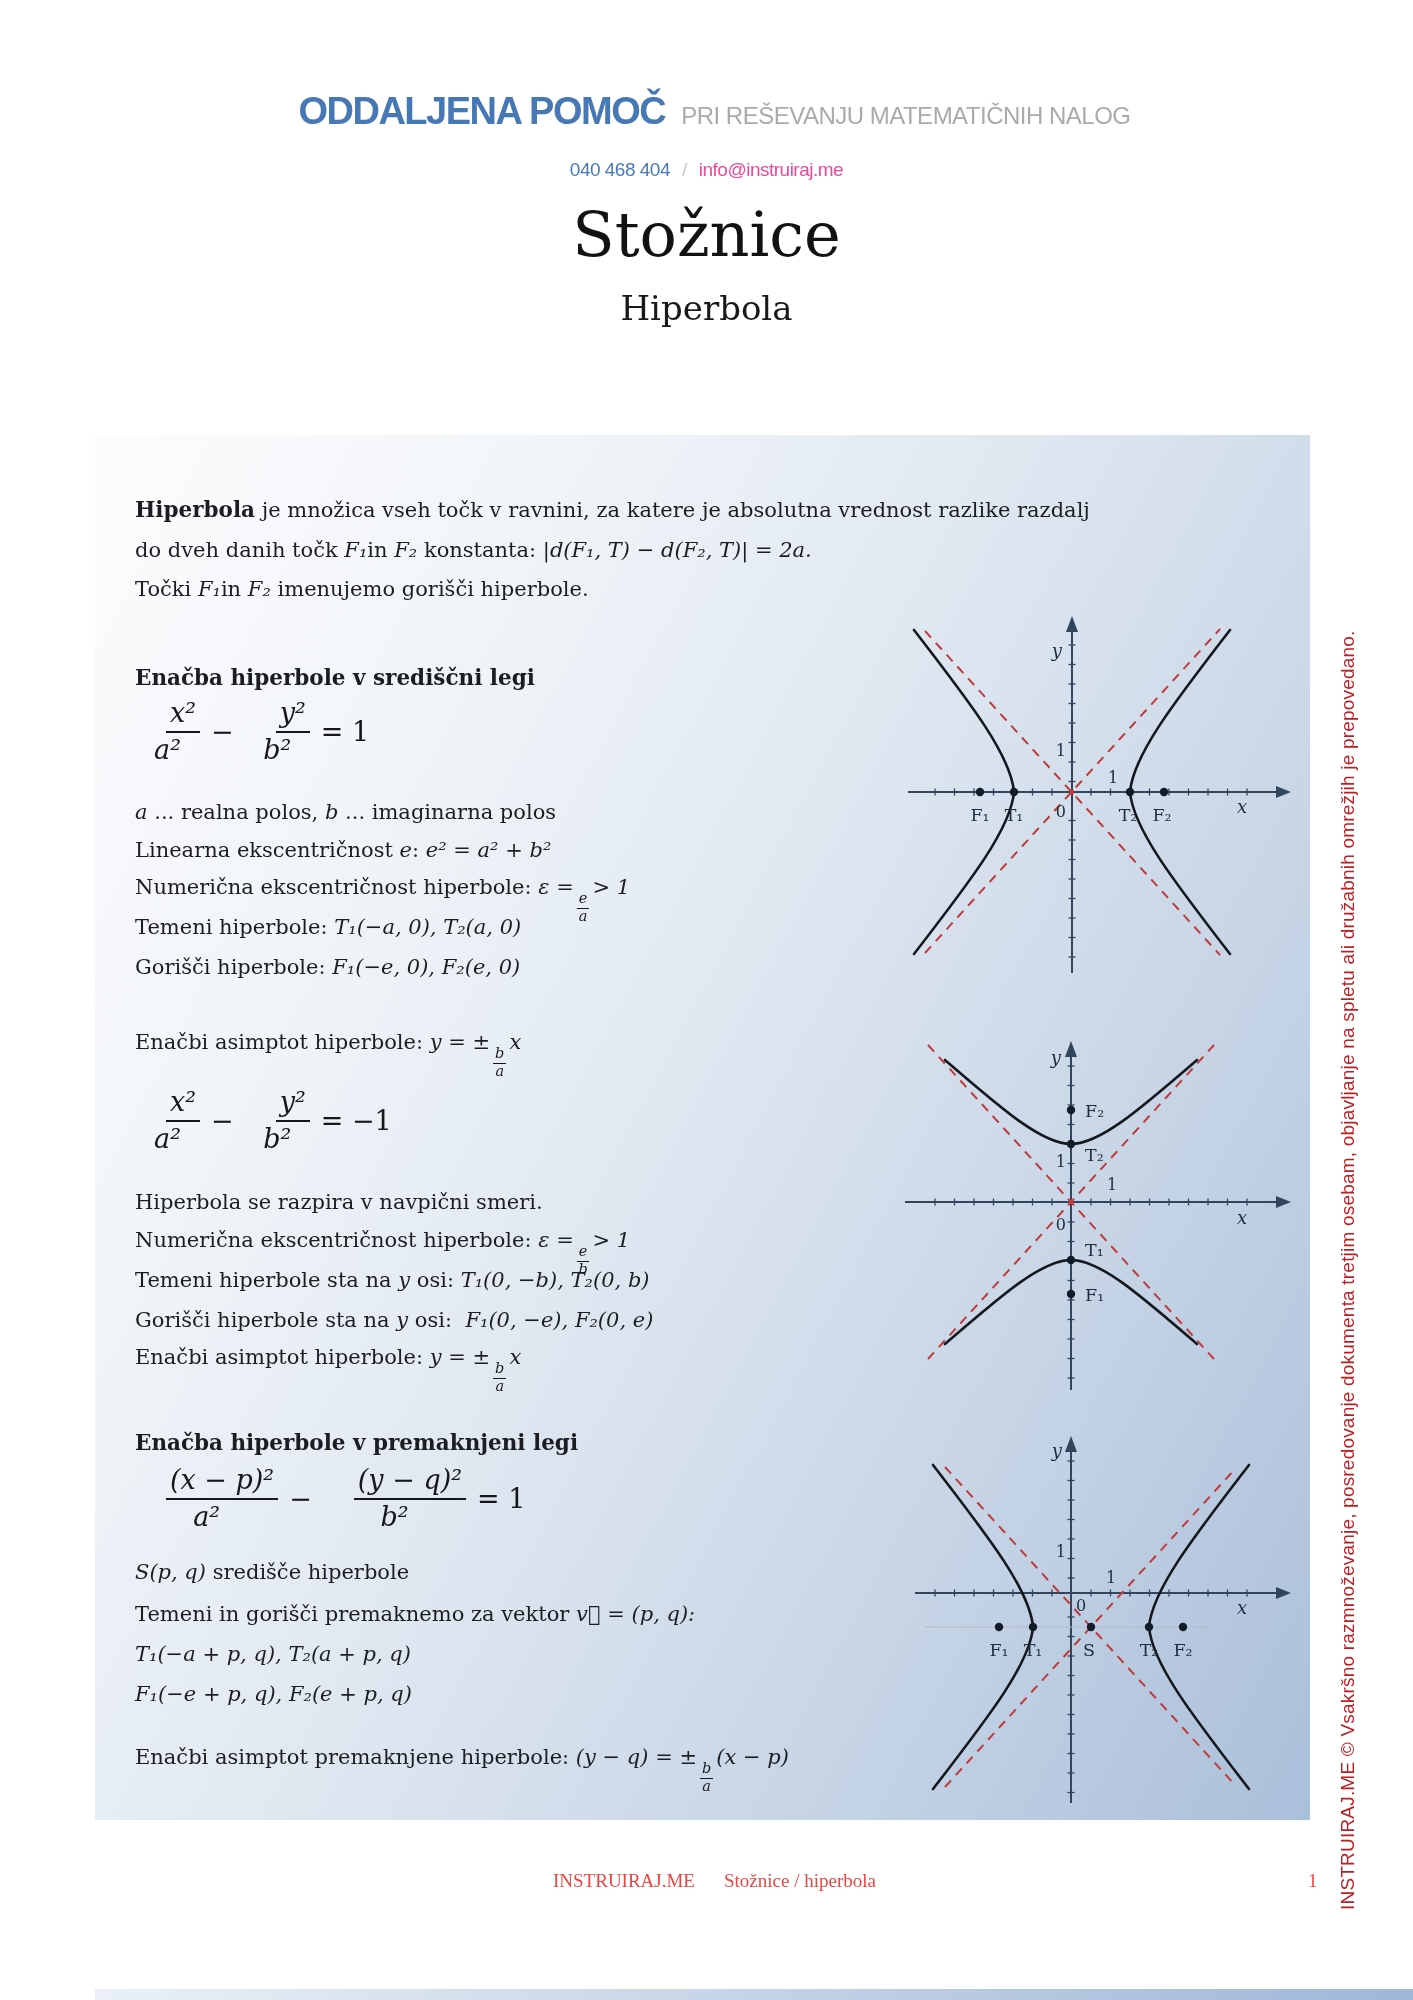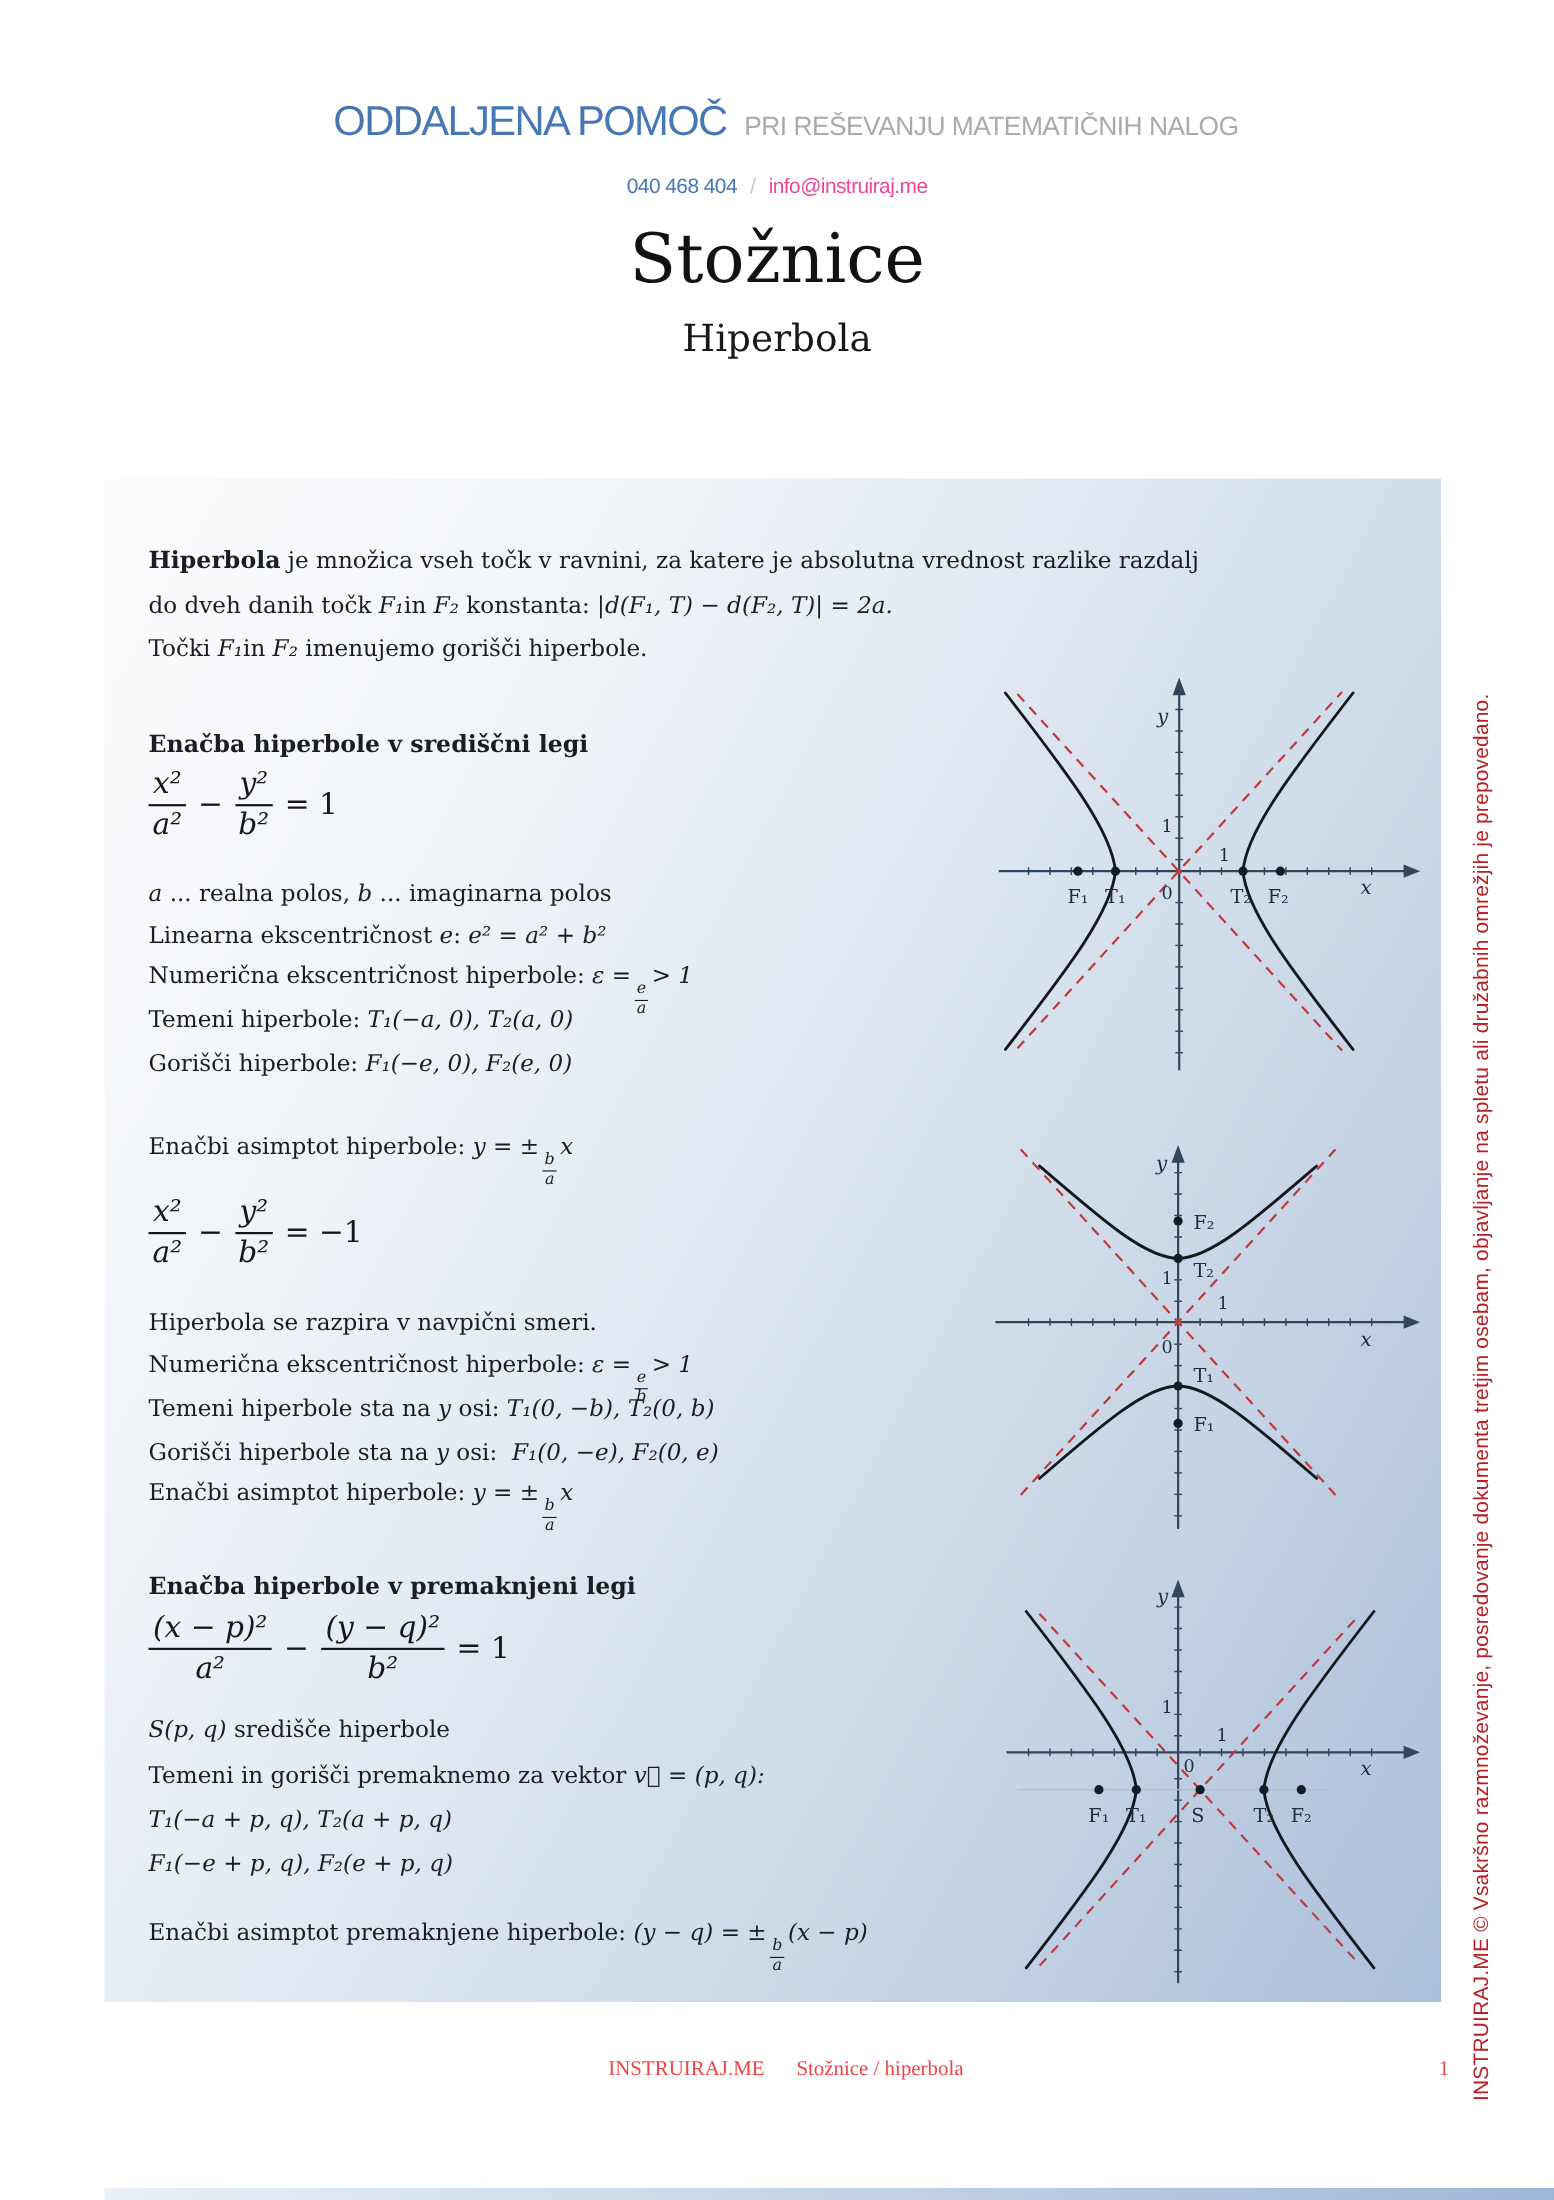--- a/index.html
+++ b/index.html
@@ -2,39 +2,39 @@
 <html><head>
 <meta charset="utf-8">
 <style>
   html,body{margin:0;padding:0;background:#ffffff;}
   .page{position:relative;width:1413px;height:2000px;background:#fff;overflow:hidden;
         font-family:"DejaVu Serif",serif;color:#1b1d20;}
 
   
   .hdr{position:absolute;top:90px;left:0;width:100%;display:flex;justify-content:center;
        align-items:baseline;gap:16px;font-family:"Liberation Sans",sans-serif;white-space:nowrap;}
-  .brand{font-size:38px;font-weight:400;color:#4678b5;letter-spacing:-1.5px;margin-left:16px;}
+  .brand{font-size:38px;font-weight:700;color:#4678b5;letter-spacing:-1.5px;margin-left:16px;}
   .tagline{font-size:24px;font-weight:400;color:#a8abae;letter-spacing:-0.5px;}
   .contact{position:absolute;top:159px;left:0;width:100%;display:flex;justify-content:center;
        gap:12px;font-family:"Liberation Sans",sans-serif;font-size:19px;letter-spacing:-0.5px;}
   .phone{color:#4678b5}.sep{color:#c3c6c9}.email{color:#ec4899}
 
   
   .title{position:absolute;top:198px;left:0;width:100%;text-align:center;font-size:62px;color:#101214;}
   .subtitle{position:absolute;top:288px;left:0;width:100%;text-align:center;font-size:34px;color:#18191b;}
 
   
   .panel{position:absolute;left:95px;top:435px;width:1215px;height:1385px;
          background:linear-gradient(118deg,#fcfcfd 0%,#eff3f8 28%,#dde6f0 50%,#c2d1e4 78%,#aabfda 100%);}
   .tline{position:absolute;left:40px;font-size:21px;white-space:pre;color:#1b1d20;}
   .m{font-style:italic;}
   .h{font-weight:bold;font-size:21.5px;}
   .formula{position:absolute;left:40px;display:flex;align-items:center;gap:11px;font-size:27px;color:#15171a;}
   .bigfrac{display:inline-flex;flex-direction:column;align-items:center;font-style:italic;line-height:1.12;}
-  .bigfrac .fn{border-bottom:2px solid #15171a;padding:0 4px 3px;}
+  .bigfrac .fn{border-bottom:2px solid #15171a;padding:0 4px 3px;margin-left:31px;}
   .bigfrac .fd{padding-top:2px;}
   .fop,.frhs{font-style:normal;}
   .ifrac{display:inline-flex;flex-direction:column;align-items:center;font-size:14.5px;line-height:1.08;
          font-style:italic;vertical-align:-9px;margin:0 3px;}
   .ifrac .fn{border-bottom:1px solid #15171a;padding:0 2px 1px;}
 
   
   .graph{position:absolute;}
   .axis{stroke:#31465c;stroke-width:2;fill:none;}
   [data-ticks] line{stroke:#31465c;stroke-width:1.3;}

